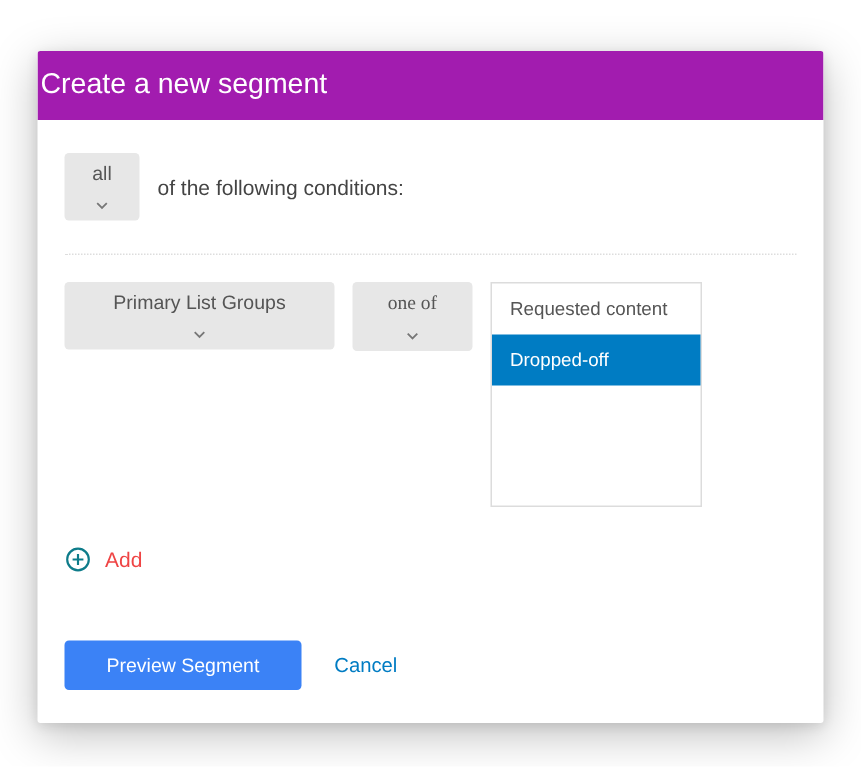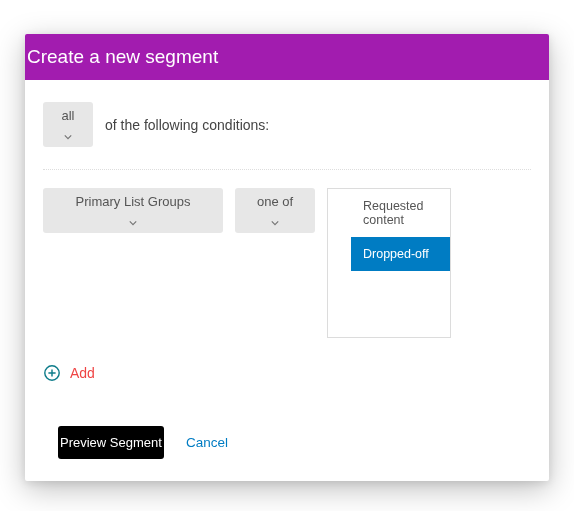--- a/index.html
+++ b/index.html
@@ -44,38 +44,37 @@
       padding: 6px 10px;
       font-size: 13px;
       color: #555;
       display: inline-flex;
       align-items: center;
       gap: 10px;
       cursor: pointer;
       flex-direction: column;
     }
     .select-pill.wide { min-width: 180px; justify-content: flex-end; }
-    .select-pill.med { min-width: 80px; justify-content: space-between; }
+    .select-pill.med { min-width: 80px; justify-content: space-between; font-family: Liberation Serif, serif; }
     .select-pill.sm { min-width: 50px; justify-content: space-between; }
     .chev {
       width: 8px; height: 8px;
       display: inline-block;
     }
     .chev svg { display: block; }
     .condition-row {
       display: flex;
       align-items: flex-start;
       gap: 12px;
     }
     .option-list {
       border: 1px solid #dcdcdc;
-      width: 124px;
+      width: 141px;
       min-height: 150px;
       background: #fff;
-      padding-left: 23px;
     }
     .option-item {
       padding: 10px 12px;
       font-size: 12.5px;
       color: #555;
       cursor: pointer;
     }
     .option-item.selected {
       background: #007cc3;
       color: #fff;
@@ -94,28 +93,27 @@
       width: 18px; height: 18px;
       display: inline-flex;
     }
     .footer-row {
       display: flex;
       align-items: center;
       gap: 22px;
       margin-top: 40px;
     }
     .btn-primary {
-      background: #000000;
+      background: #3b82f6;
       color: #fff;
       border: none;
       border-radius: 3px;
-      padding: 9px 2px;
+      padding: 9px 28px;
       font-size: 13px;
       cursor: pointer;
-      margin-left: 15px;
     }
     .link-cancel {
       color: #007cc3;
       font-size: 13.5px;
       cursor: pointer;
     }
     .label-text { color: #444; }
   </style>
 </head>
 <body>

